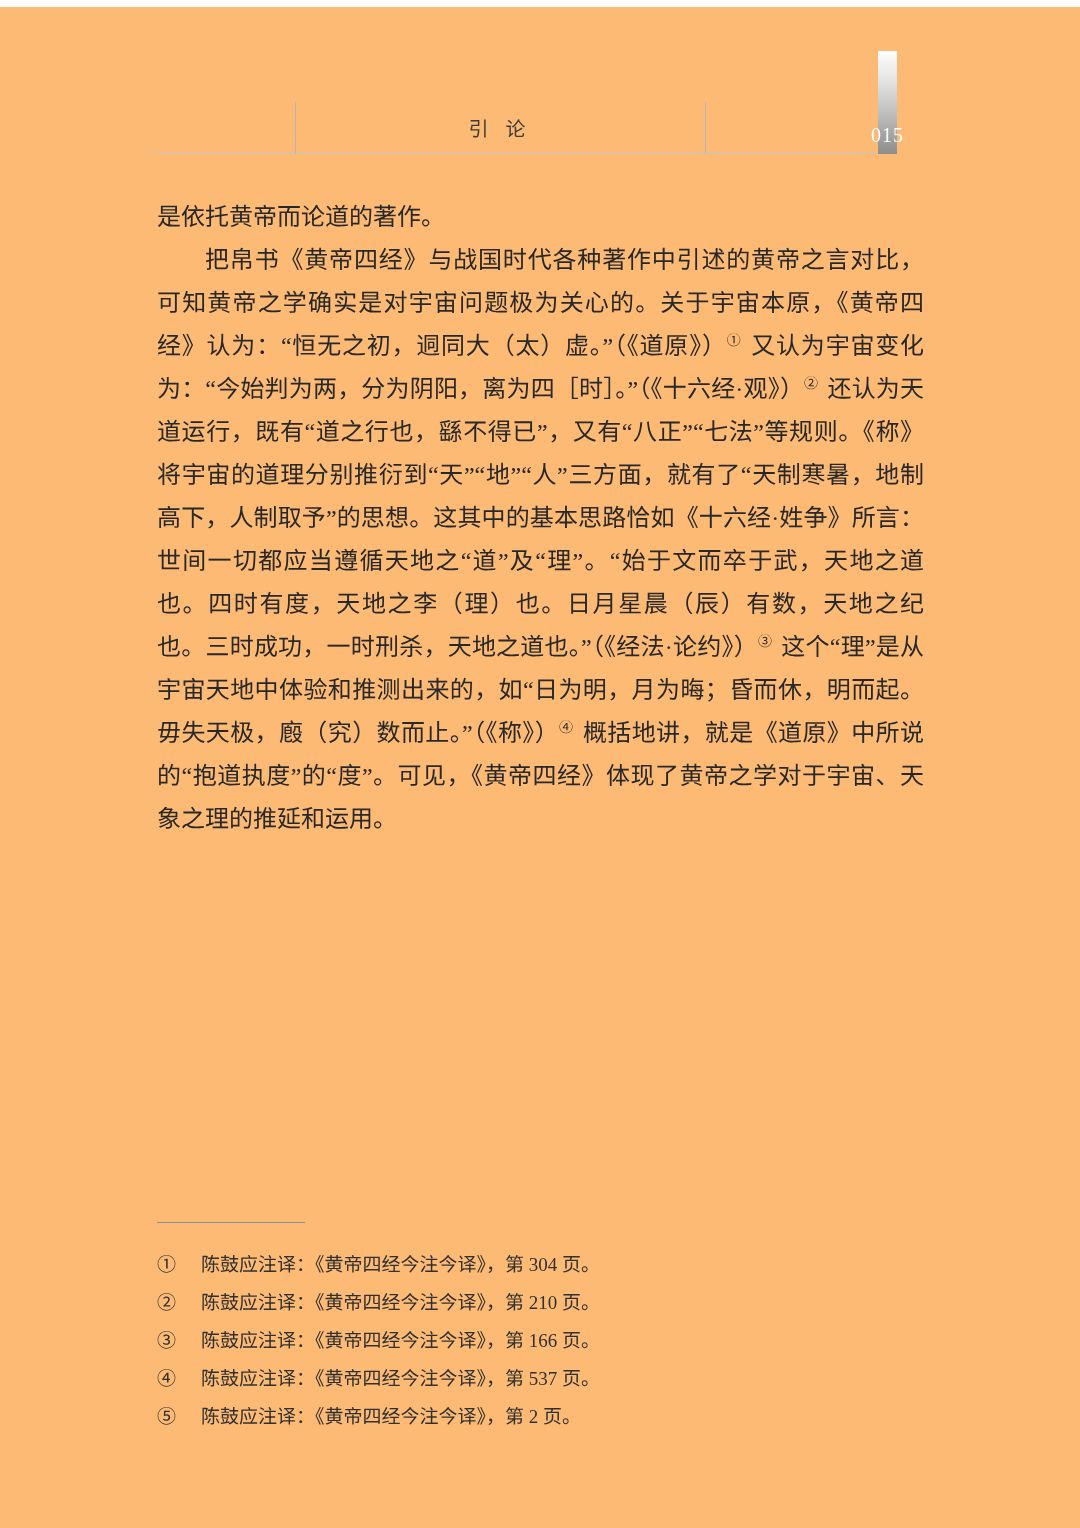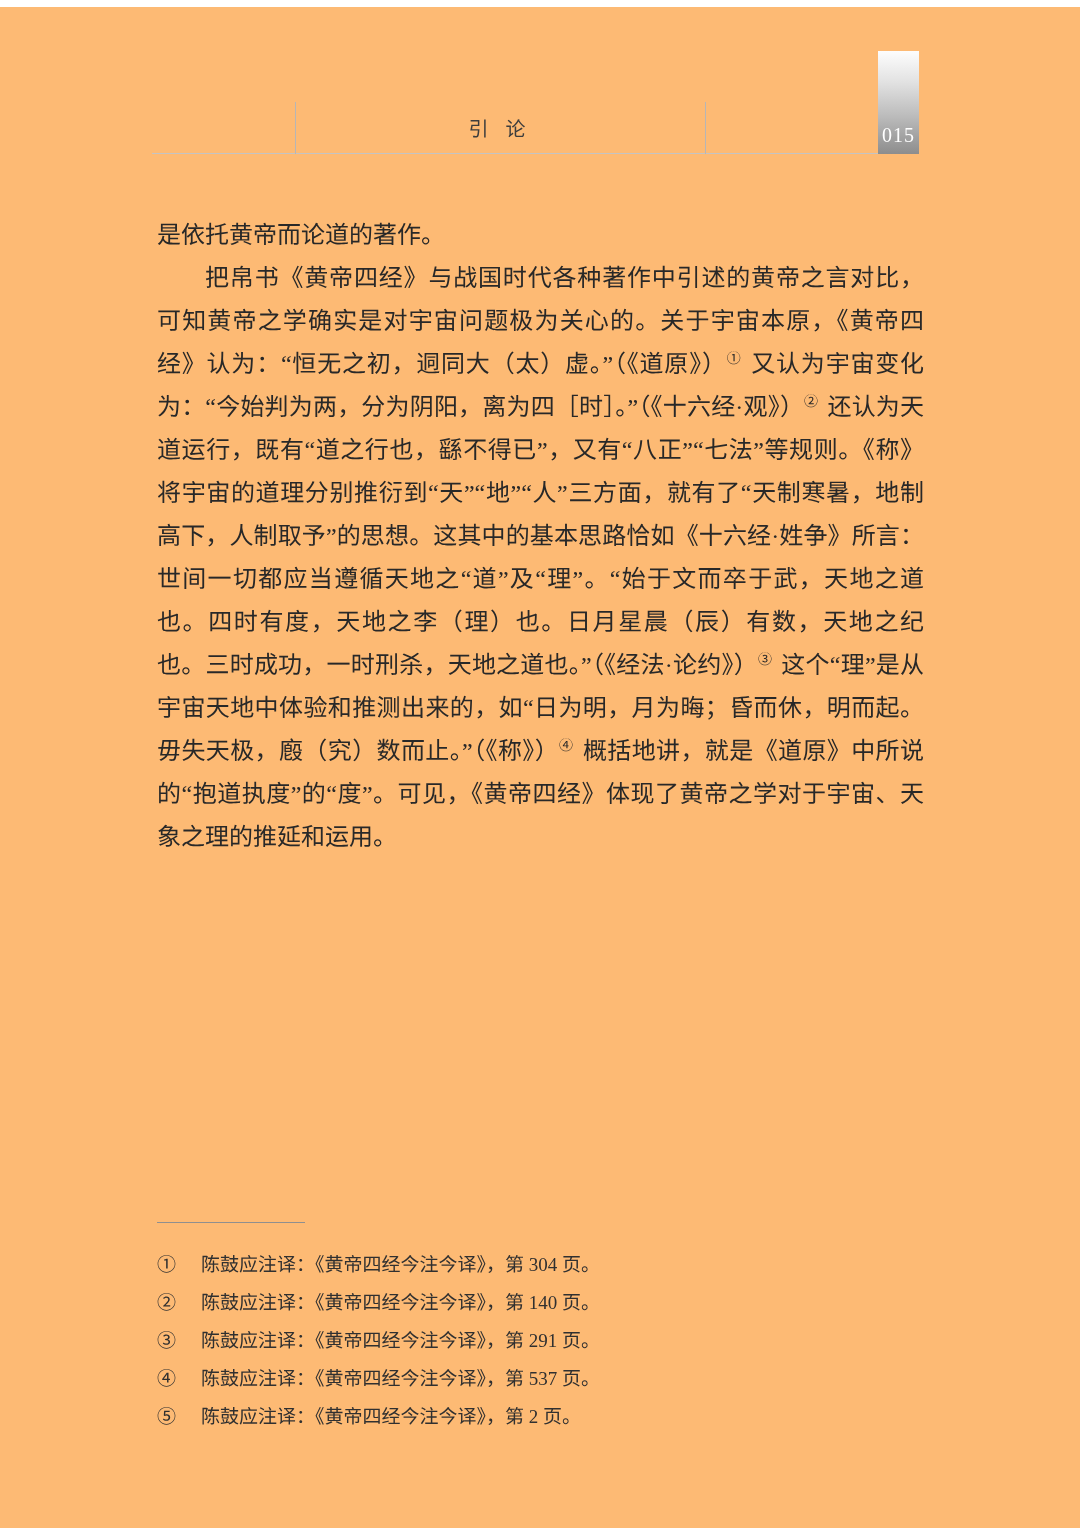--- a/index.html
+++ b/index.html
@@ -33,37 +33,37 @@
     left: 295px; top: 106px;
     width: 410px;
     text-align: center;
     font-size: 20px;
     letter-spacing: 6px;
     color: #3d3d3d;
   }
   .page-badge {
     position: absolute;
     left: 878px; top: 44px;
-    width: 41px; height: 103px;
+    width: 19px; height: 103px;
     background: linear-gradient(180deg, #fdfdfd 0%, #e2e2e2 30%, #bdbdbd 62%, #8d8d8d 100%);
     display: flex;
     align-items: flex-end;
     justify-content: center;
   }
   .page-number {
     color: #ffffff;
     font-size: 20px;
     letter-spacing: 1px;
     padding-bottom: 7px;
   }
 
   
   .body-text {
     position: absolute;
-    left: 157px; top: 207px;
+    left: 157px; top: 189px;
     width: 767px;
     font-size: 24px;
     line-height: 43px;
     text-align: justify;
     color: #282828;
   }
   .body-text p { margin: 0; }
   .body-text p.indent { text-indent: 2em; }
   .fn-ref {
     font-size: 14px;
@@ -113,25 +113,25 @@
 
   <footer class="footnotes">
     <div class="fn-rule"></div>
     <div class="fn-list">
         <div class="fn-row">
           <span class="fn-marker">①</span>
           <span class="fn-text">陈鼓应注译：《黄帝四经今注今译》，第 304 页。</span>
         </div>
         <div class="fn-row">
           <span class="fn-marker">②</span>
-          <span class="fn-text">陈鼓应注译：《黄帝四经今注今译》，第 140 页。</span>
+          <span class="fn-text">陈鼓应注译：《黄帝四经今注今译》，第 210 页。</span>
         </div>
         <div class="fn-row">
           <span class="fn-marker">③</span>
-          <span class="fn-text">陈鼓应注译：《黄帝四经今注今译》，第 291 页。</span>
+          <span class="fn-text">陈鼓应注译：《黄帝四经今注今译》，第 166 页。</span>
         </div>
         <div class="fn-row">
           <span class="fn-marker">④</span>
           <span class="fn-text">陈鼓应注译：《黄帝四经今注今译》，第 537 页。</span>
         </div>
         <div class="fn-row">
           <span class="fn-marker">⑤</span>
           <span class="fn-text">陈鼓应注译：《黄帝四经今注今译》，第 2 页。</span>
         </div>
       </div>

